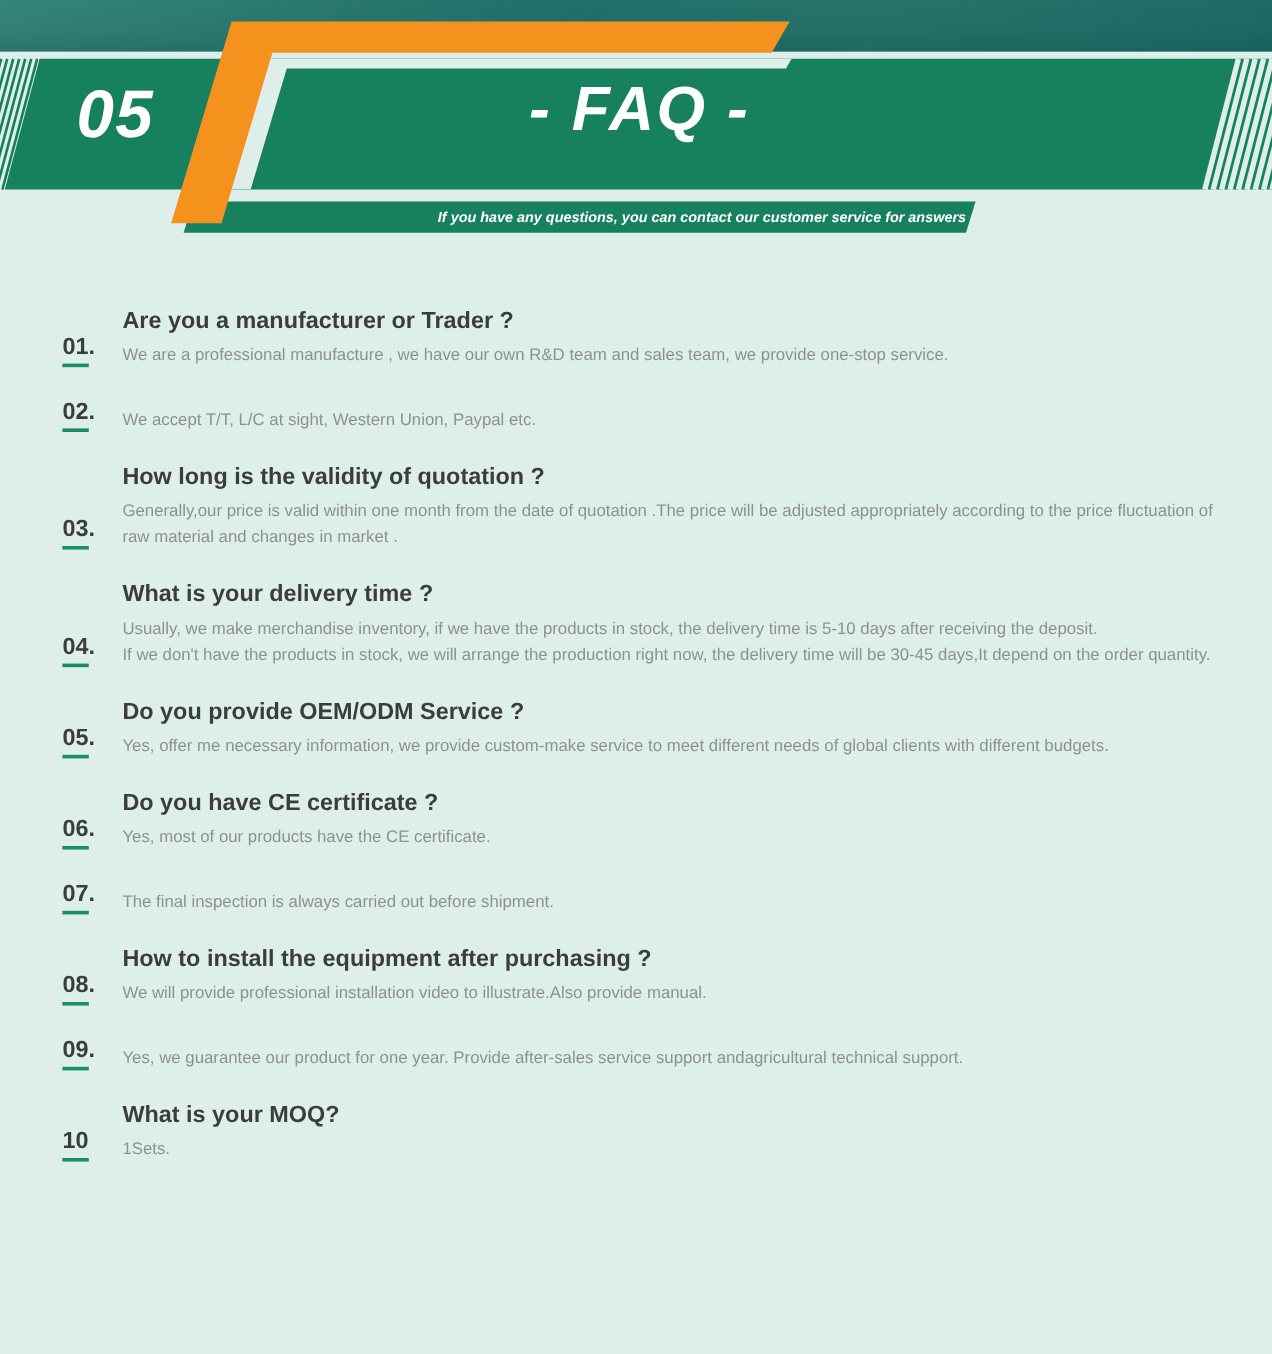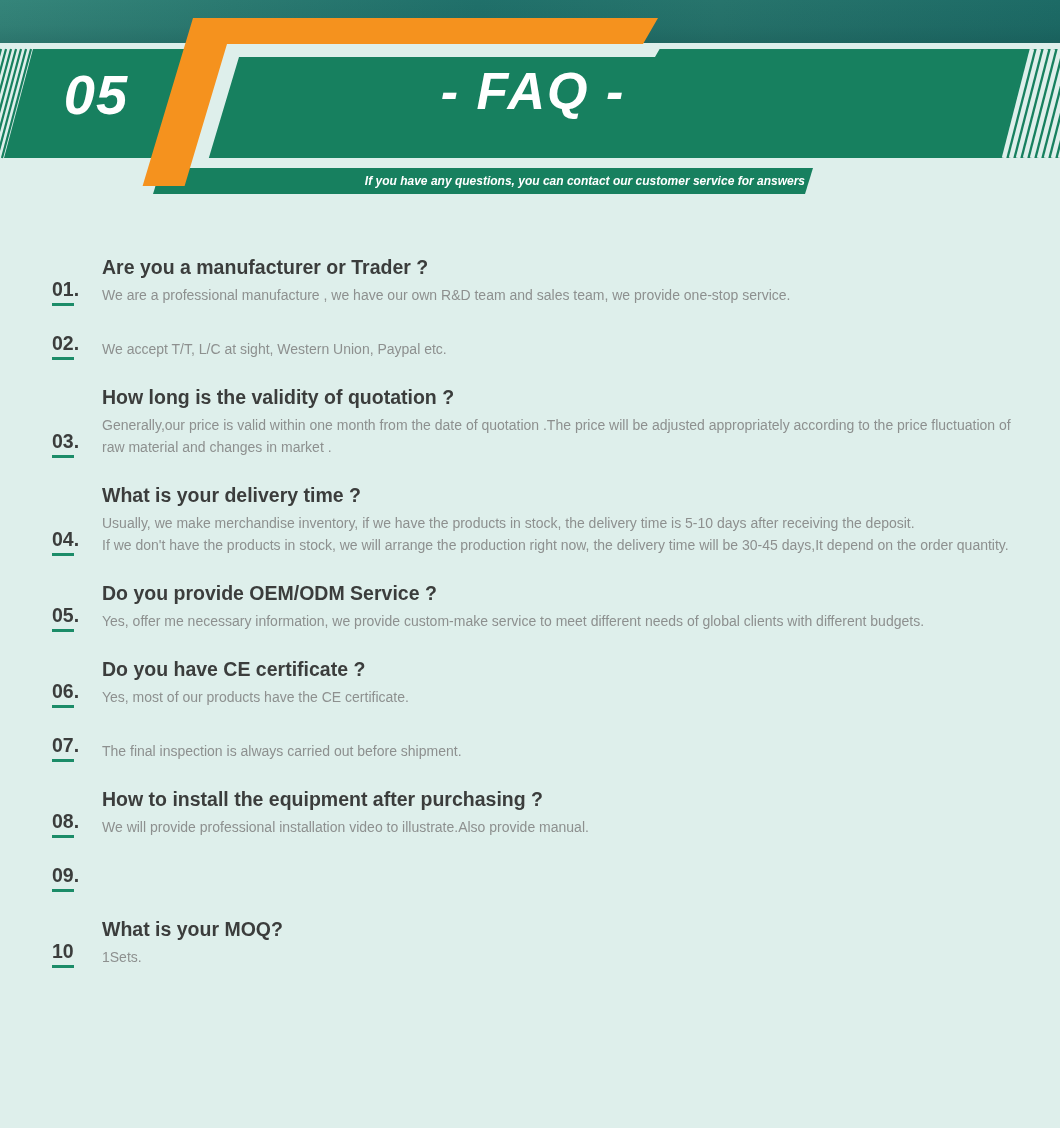--- a/index.html
+++ b/index.html
@@ -164,20 +164,21 @@
       <div class="num-col"><span class="num">08</span><span class="dot">.</span></div>
       <div class="qa-col">
         <div class="question">How to install the equipment after purchasing ?</div>
         <div class="answer">We will provide professional installation video to illustrate.Also provide manual.</div>
       </div>
     </div>
 
     <div class="faq-item">
       <div class="num-col"><span class="num">09</span><span class="dot">.</span></div>
       <div class="qa-col">
+        <div class="answer">Yes, we guarantee our product for one year. Provide after-sales service support andagricultural technical support.</div>
       </div>
     </div>
 
     <div class="faq-item">
       <div class="num-col"><span class="num">10</span><span class="dot"></span></div>
       <div class="qa-col">
         <div class="question">What is your MOQ?</div>
         <div class="answer">1Sets.</div>
       </div>
     </div>

